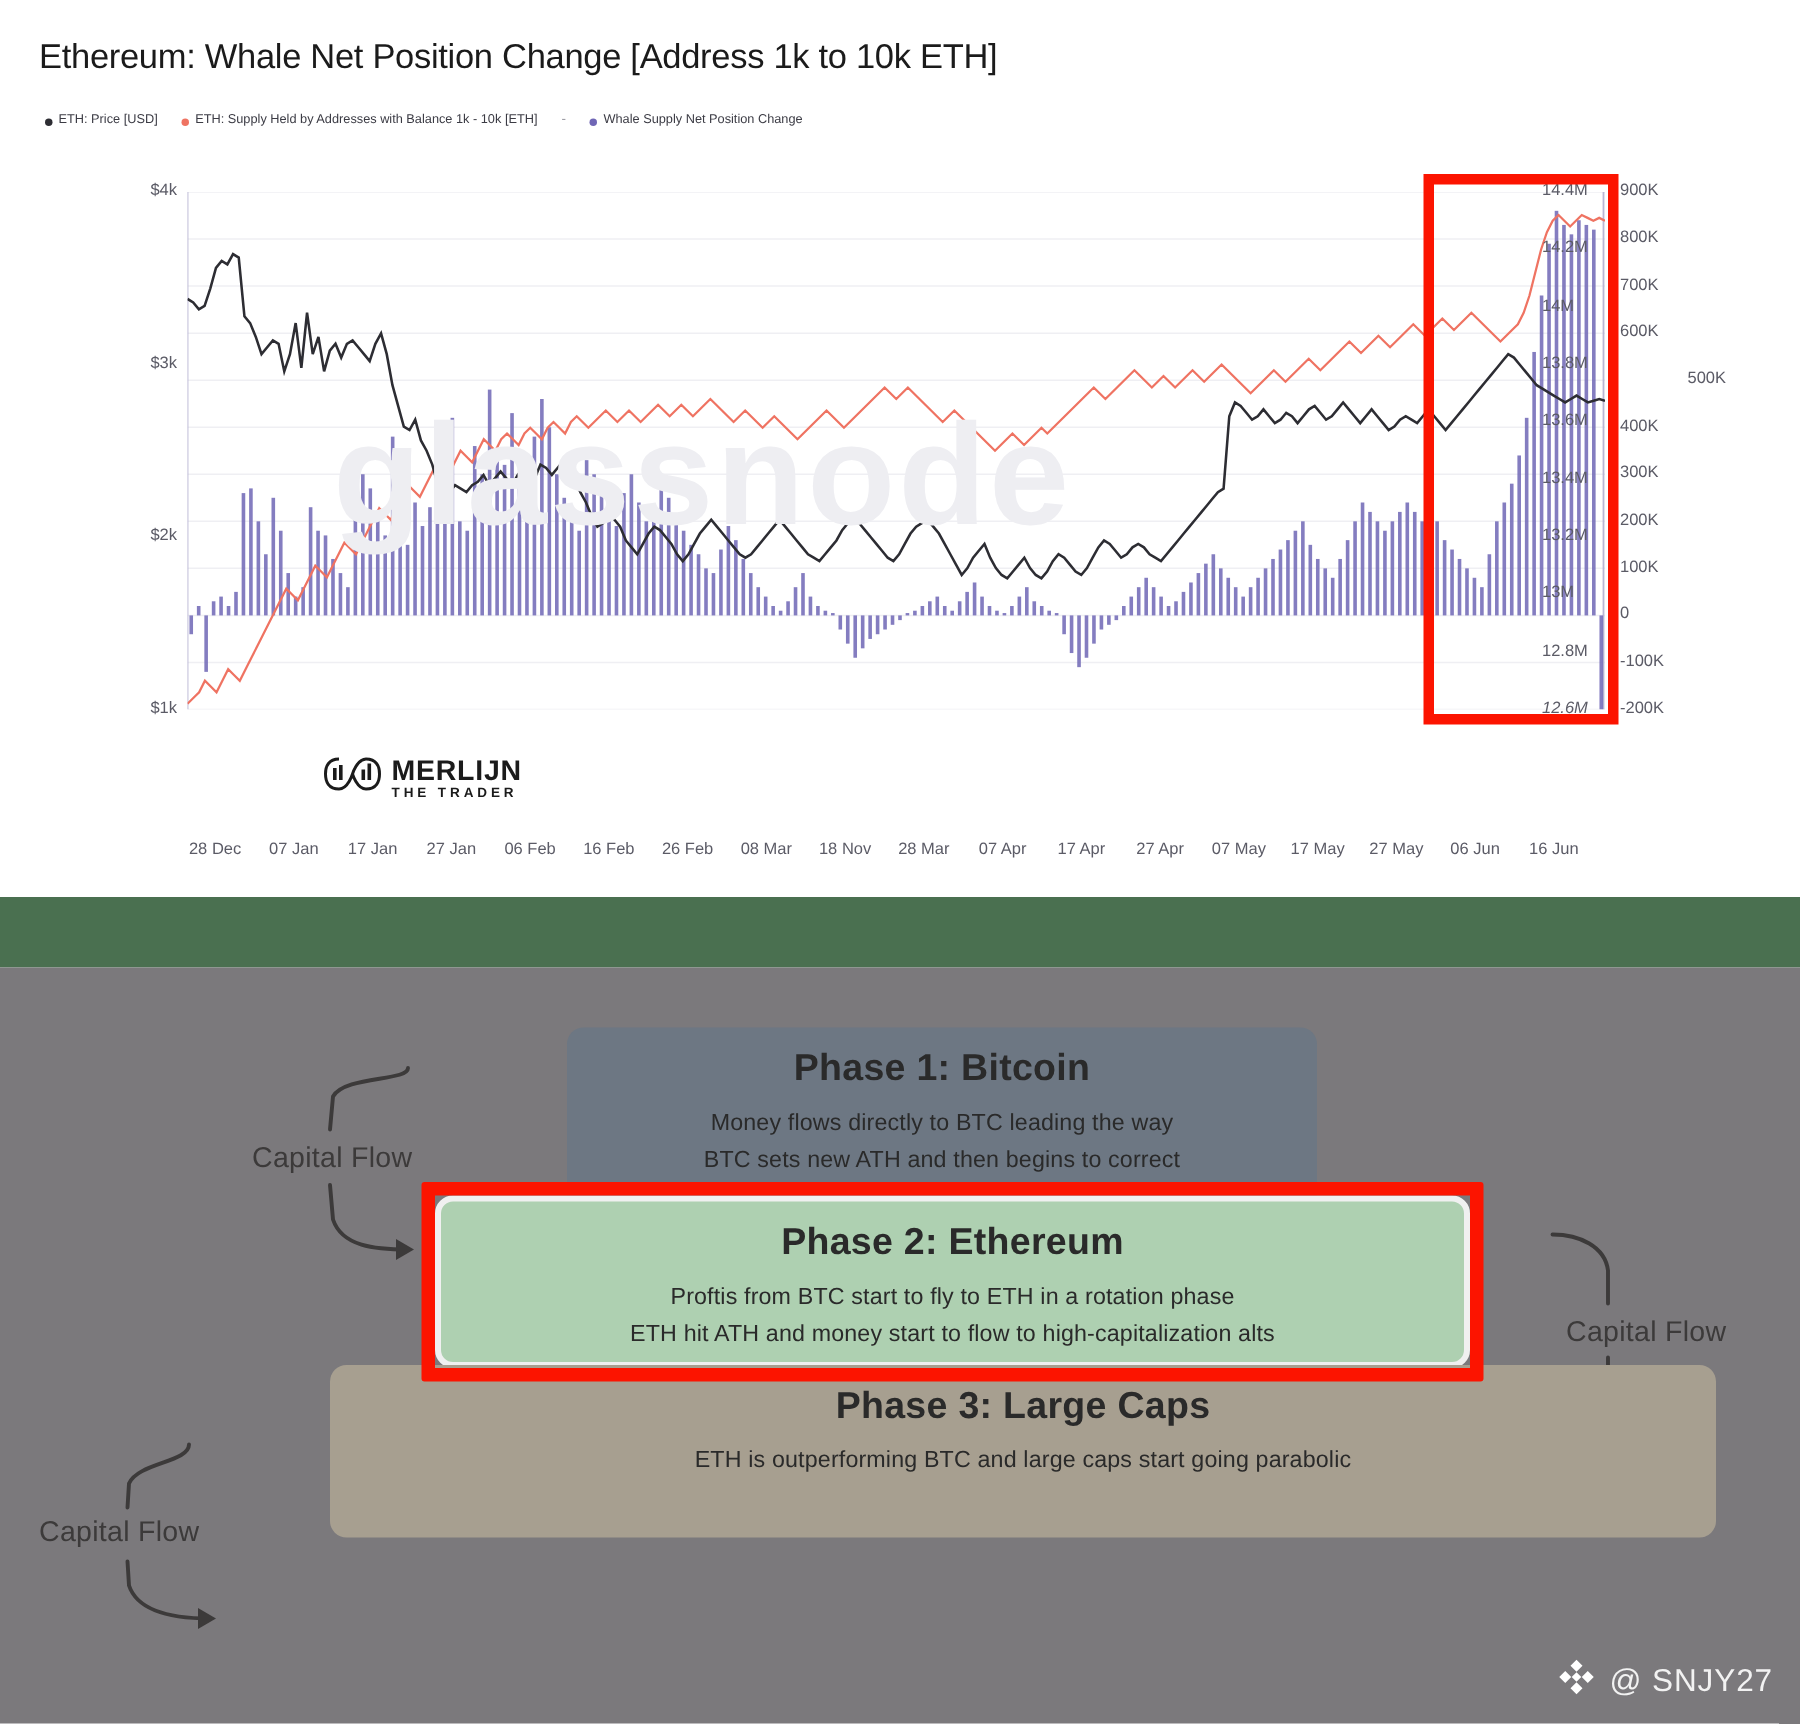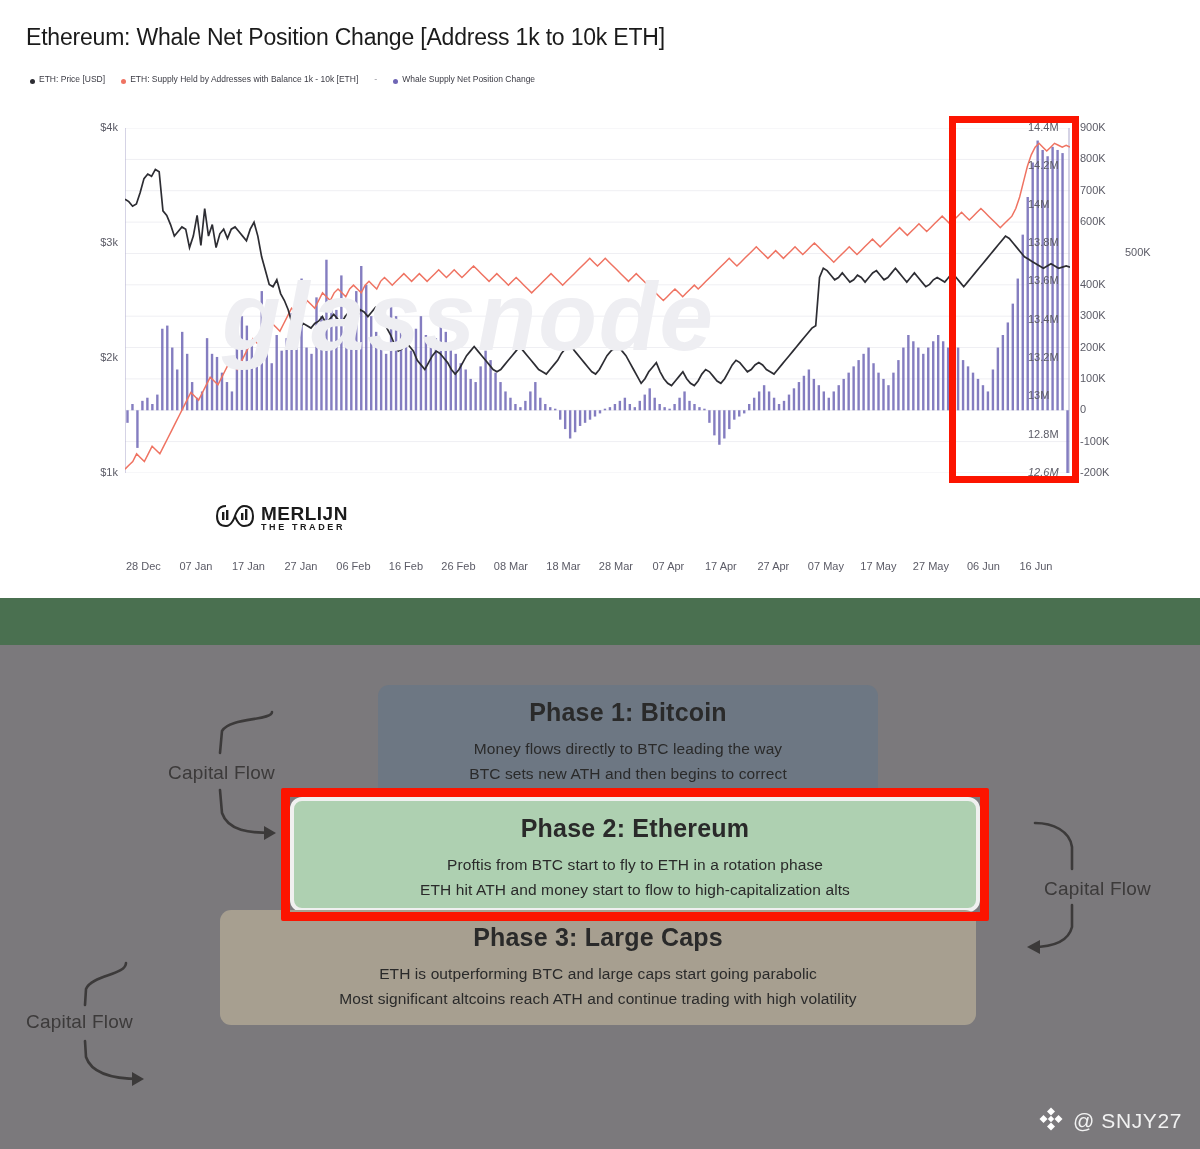--- a/index.html
+++ b/index.html
@@ -54,21 +54,20 @@
 
   .watermark-glassnode {
     position: absolute;
     left: 222px; top: 262px;
     font-size: 96px;
     font-weight: 700;
     color: #eeeef2;
     letter-spacing: 2px;
     user-select: none;
     z-index: 1;
-    font-style: italic;
   }
 
   
   .axis-label {
     position: absolute;
     font-size: 11px;
     color: #5b5b66;
     white-space: nowrap;
   }
   .y-left { right: 0; text-align: right; }
@@ -152,21 +151,21 @@
   #phase-2-highlight {
     position: absolute;
     left: 281px; top: 143px;
     width: 708px; height: 133px;
     border: 9px solid #fc1400;
     border-radius: 2px;
     z-index: 6;
   }
   #phase-3 {
     left: 220px; top: 265px;
-    width: 756px; height: 115px;
+    width: 924px; height: 115px;
     background: #a79f90;
   }
   #phase-4 {
     left: 163px; top: 378px;
     width: 940px; height: 118px;
     background: #9b8386;
   }
 
   .flow-label {
     position: absolute;
@@ -469,21 +468,21 @@
     </div>
   <div id="x-axis">
       <div class="x-tick" style="left: 143.4px; top: 0px;">28 Dec</div>
       <div class="x-tick" style="left: 195.9px; top: 0px;">07 Jan</div>
       <div class="x-tick" style="left: 248.4px; top: 0px;">17 Jan</div>
       <div class="x-tick" style="left: 300.9px; top: 0px;">27 Jan</div>
       <div class="x-tick" style="left: 353.4px; top: 0px;">06 Feb</div>
       <div class="x-tick" style="left: 405.9px; top: 0px;">16 Feb</div>
       <div class="x-tick" style="left: 458.4px; top: 0px;">26 Feb</div>
       <div class="x-tick" style="left: 510.9px; top: 0px;">08 Mar</div>
-      <div class="x-tick" style="left: 563.4px; top: 0px;">18 Mar</div>
+      <div class="x-tick" style="left: 563.4px; top: 0px;">18 Nov</div>
       <div class="x-tick" style="left: 615.9px; top: 0px;">28 Mar</div>
       <div class="x-tick" style="left: 668.4px; top: 0px;">07 Apr</div>
       <div class="x-tick" style="left: 720.9px; top: 0px;">17 Apr</div>
       <div class="x-tick" style="left: 773.4px; top: 0px;">27 Apr</div>
       <div class="x-tick" style="left: 825.9px; top: 0px;">07 May</div>
       <div class="x-tick" style="left: 878.4px; top: 0px;">17 May</div>
       <div class="x-tick" style="left: 930.9px; top: 0px;">27 May</div>
       <div class="x-tick" style="left: 983.4px; top: 0px;">06 Jun</div>
       <div class="x-tick" style="left: 1035.9px; top: 0px;">16 Jun</div>
     </div>
@@ -533,21 +532,20 @@
   <div class="phase-card" id="phase-2">
     <div class="phase-title">Phase 2: Ethereum</div>
     <div class="phase-line">Proftis from BTC start to fly to ETH in a rotation phase</div>
     <div class="phase-line">ETH hit ATH and money start to flow to high-capitalization alts</div>
   </div>
   <div id="phase-2-highlight"></div>
 
   <div class="phase-card" id="phase-3">
     <div class="phase-title">Phase 3: Large Caps</div>
     <div class="phase-line">ETH is outperforming BTC and large caps start going parabolic</div>
-    <div class="phase-line">Most significant altcoins reach ATH and continue trading with high volatility</div>
   </div>
 
 
   <div class="flow-label" id="flow-label-1">Capital Flow</div>
   <div class="flow-label" id="flow-label-2">Capital Flow</div>
   <div class="flow-label" id="flow-label-3">Capital Flow</div>
 
   <div id="binance-watermark">
     <span>
       <svg width="26" height="26" viewBox="0 0 26 26">

